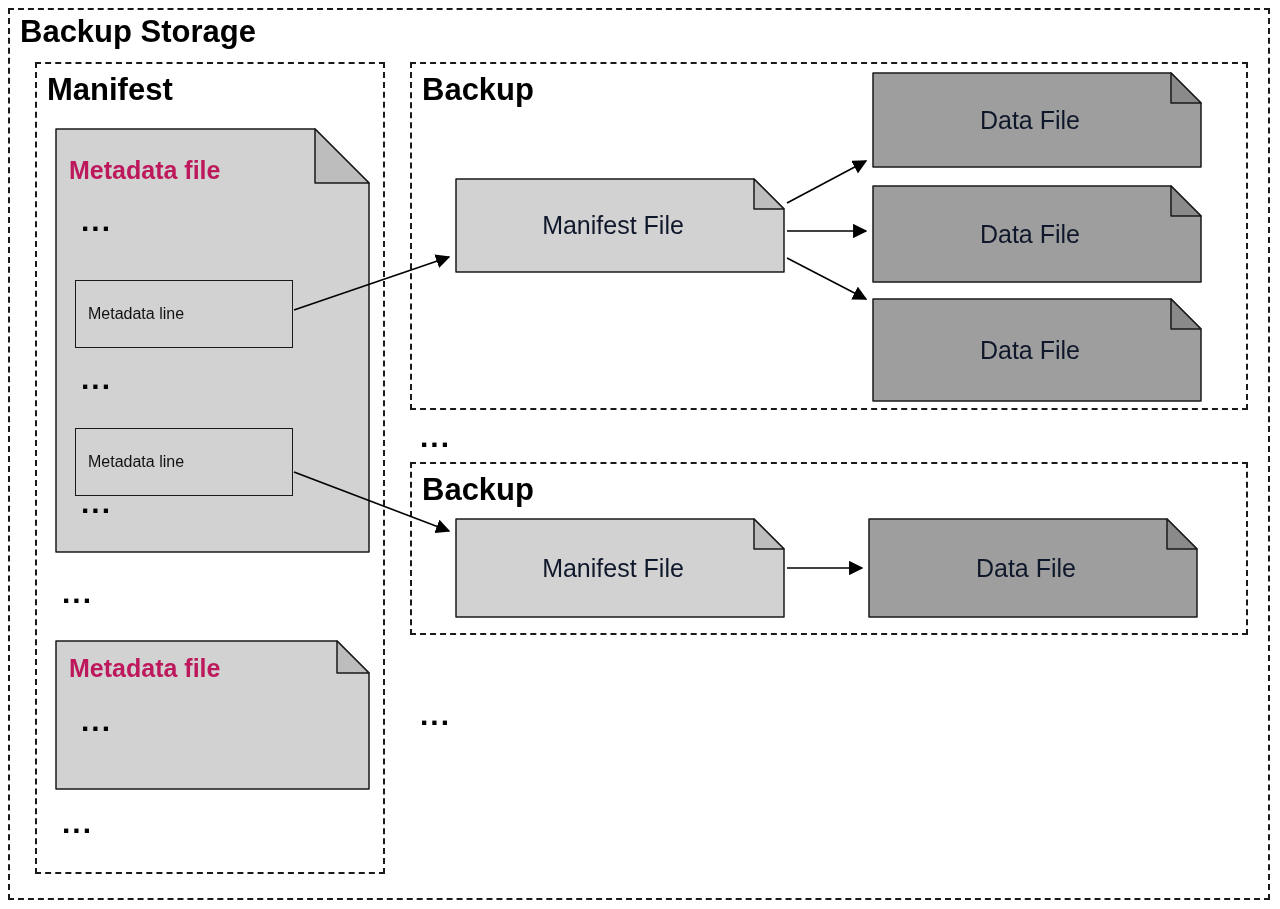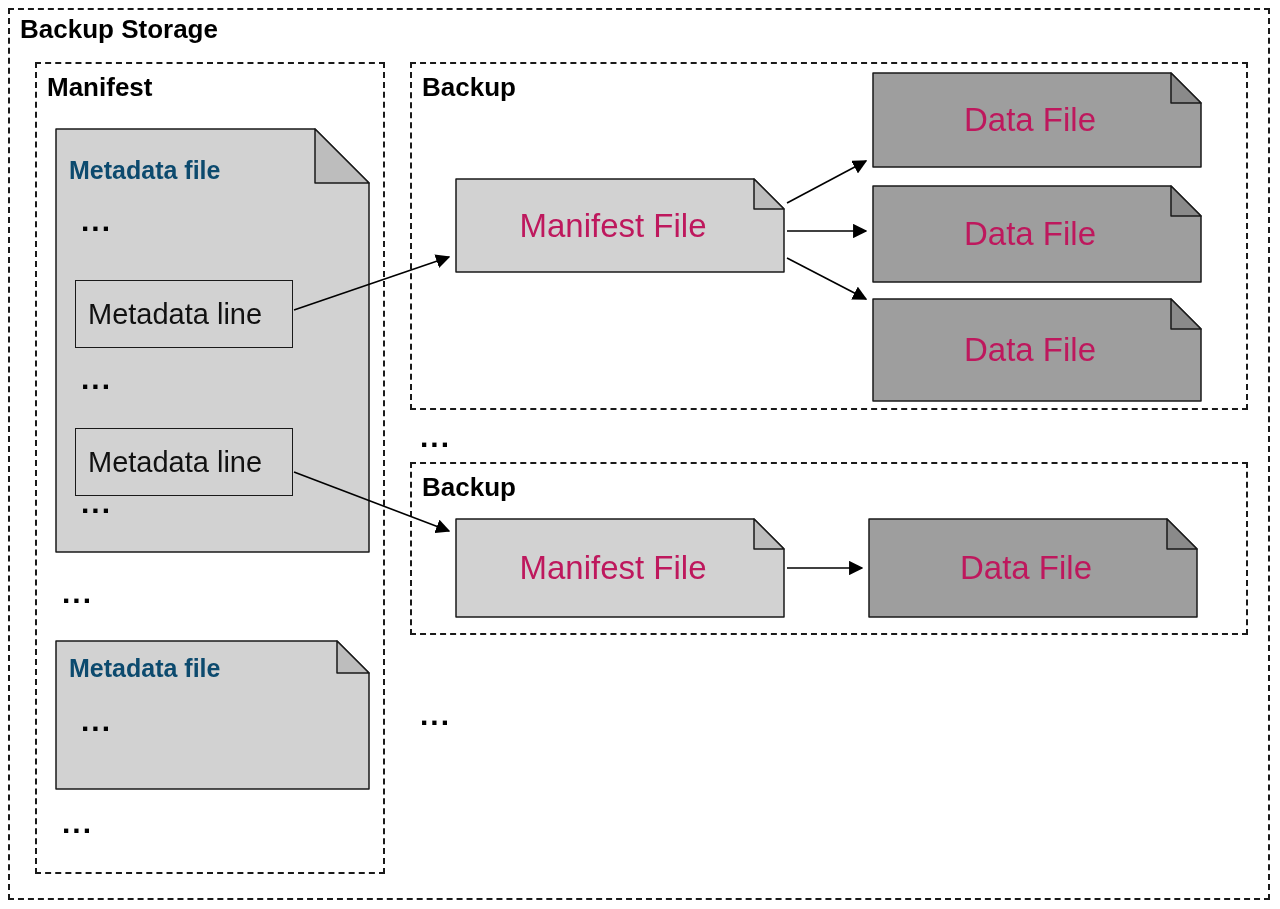--- a/index.html
+++ b/index.html
@@ -13,21 +13,21 @@
     color: #000;
     overflow: hidden;
   }
   .dashed-box {
     position: absolute;
     border: 2px dashed #1a1a1a;
     background: transparent;
   }
   .section-label {
     position: absolute;
-    font-size: 26px;
+    font-size: 31px;
     font-weight: 700;
     color: #000;
     white-space: nowrap;
   }
   .doc { position: absolute; }
   .doc-shape {
     position: absolute;
     inset: 0;
     width: 100%;
     height: 100%;
@@ -41,46 +41,46 @@
   .light .doc-body { fill: #d2d2d2; }
   .light .doc-fold { fill: #bdbdbd; }
   .dark .doc-body  { fill: #9e9e9e; }
   .dark .doc-fold  { fill: #8a8a8a; }
   .doc-label-center {
     position: absolute;
     inset: 0;
     display: flex;
     align-items: center;
     justify-content: center;
-    font-size: 33px;
-    color: #be185d;
+    font-size: 25px;
+    color: #0f172a;
     padding-right: 14px;
   }
   .doc-title {
     position: absolute;
     font-size: 25px;
     font-weight: 700;
-    color: #0c4a6e;
+    color: #be185d;
     white-space: nowrap;
   }
   .dots {
     position: absolute;
     font-size: 30px;
     font-weight: 700;
     letter-spacing: 2px;
     line-height: 1;
     color: #000;
   }
   .meta-line-box {
     position: absolute;
     border: 1.5px solid #1a1a1a;
     display: flex;
     align-items: center;
     padding-left: 12px;
-    font-size: 29px;
+    font-size: 16px;
     color: #111;
     background: transparent;
   }
   #arrow-overlay {
     position: absolute;
     inset: 0;
     width: 100%;
     height: 100%;
     pointer-events: none;
   }

